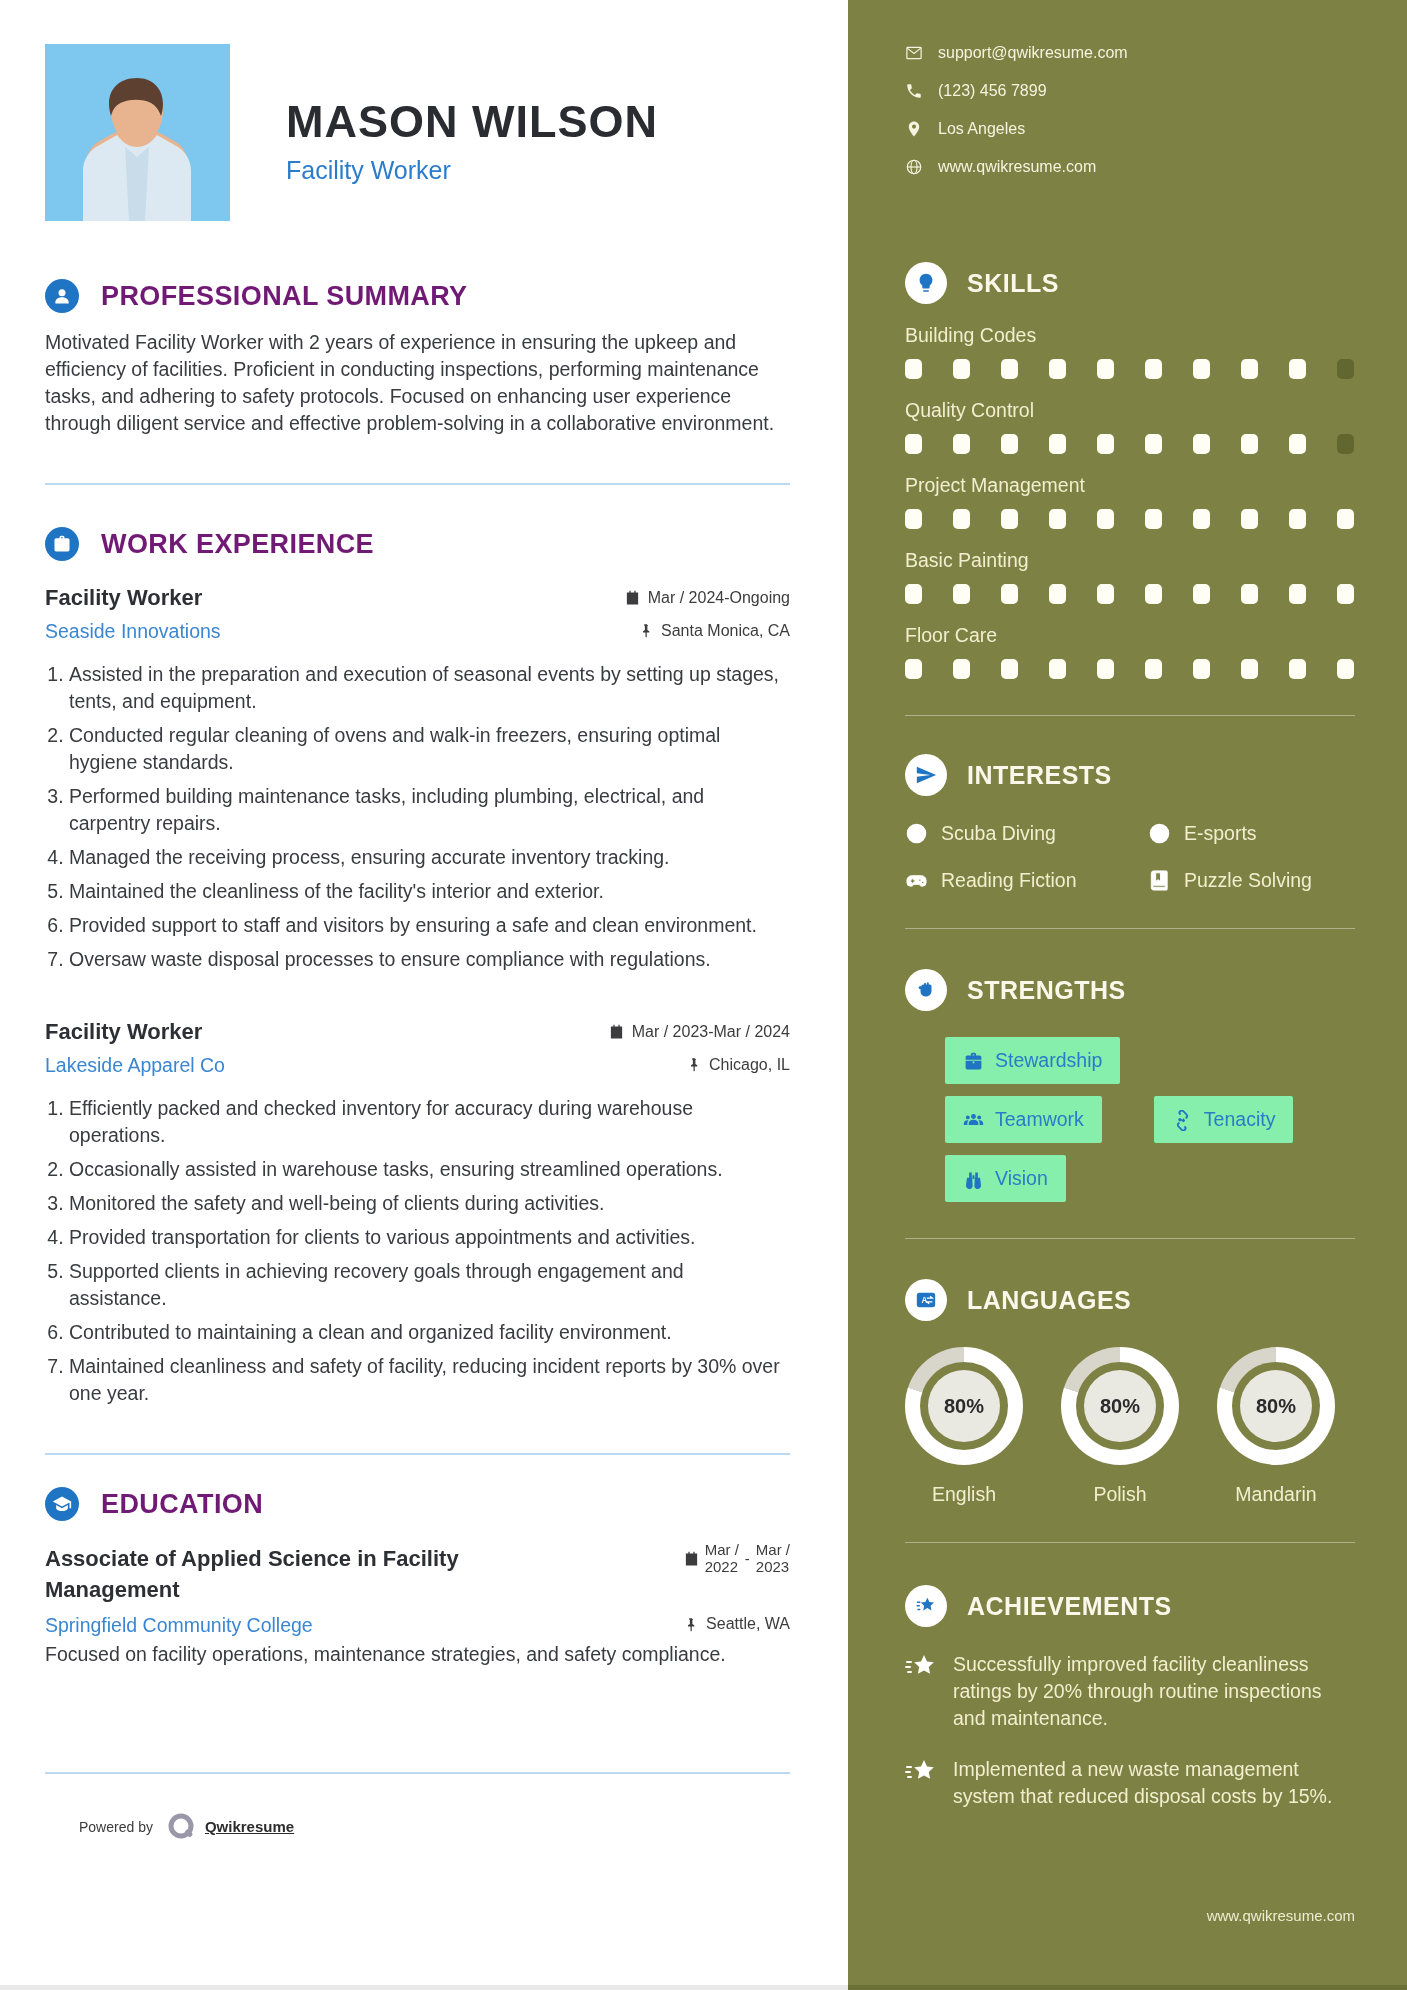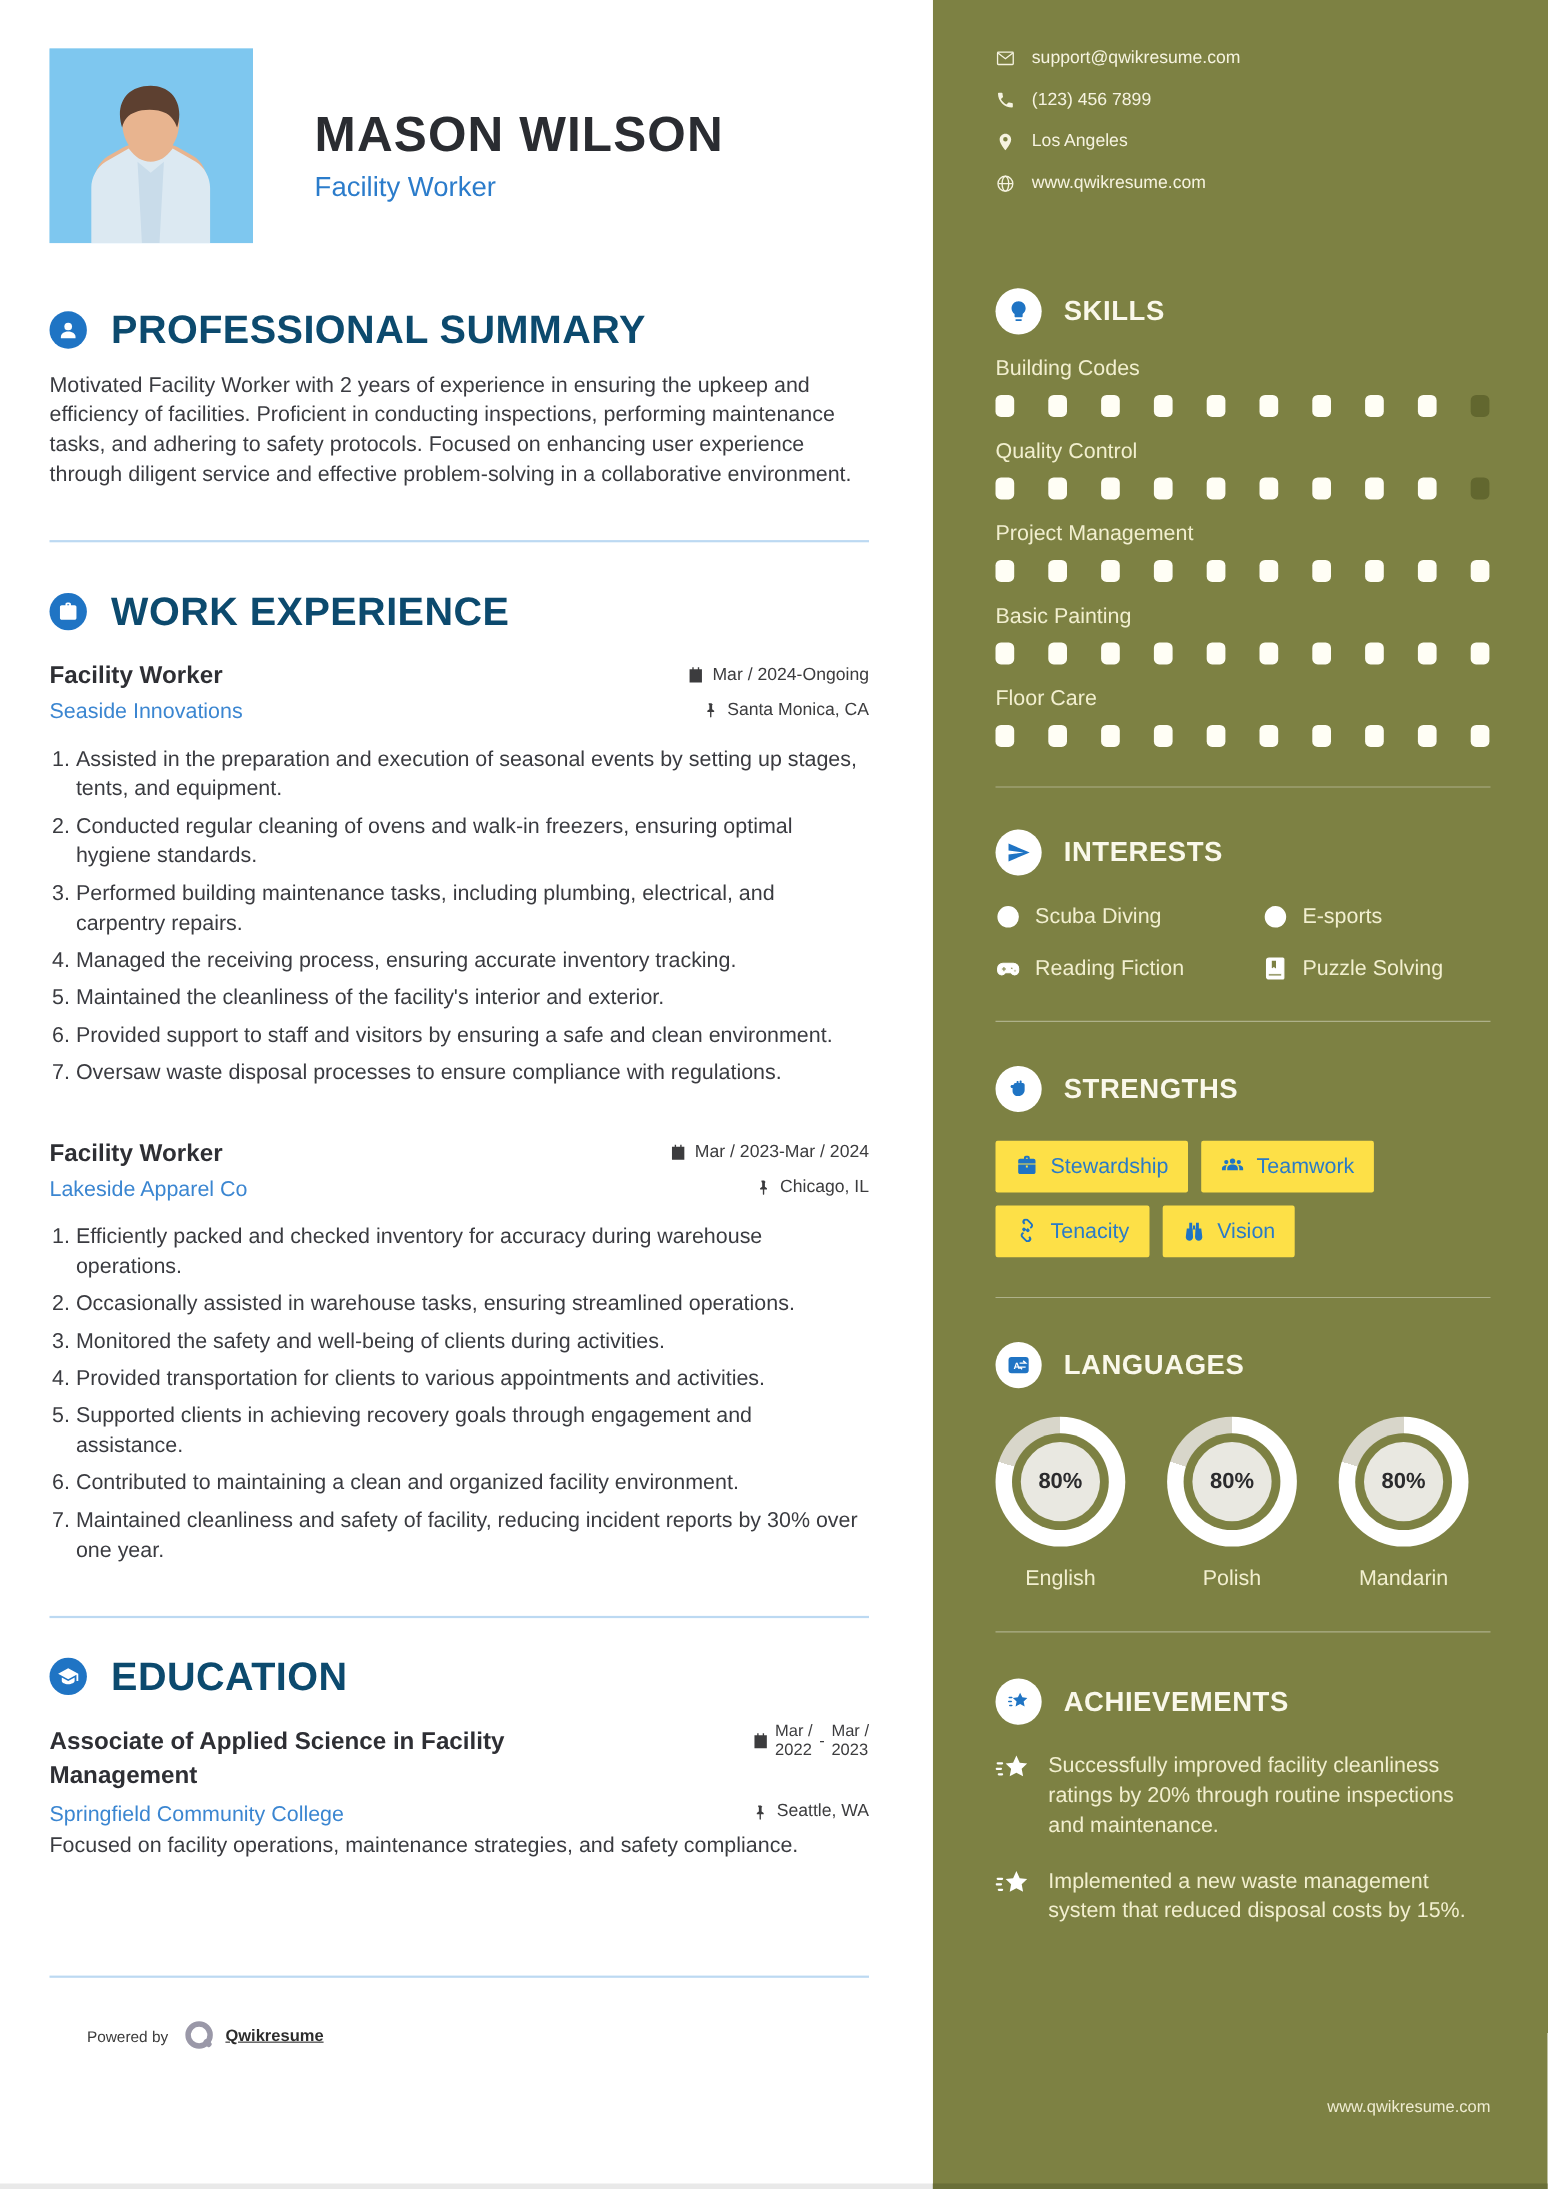--- a/index.html
+++ b/index.html
@@ -11,21 +11,21 @@
   .col-left { width:848px; background:#ffffff; padding:0 58px 0 45px; position:relative; }
   .hdr { display:flex; margin-top:44px; }
   .photo { width:185px; height:177px; background:#7ec7ef; flex:0 0 auto; overflow:hidden; }
   .name-block { margin-left:56px; margin-top:52px; }
   .name { font-size:45px; font-weight:800; letter-spacing:1px; color:#2a2c31; }
   .job-title-hdr { font-size:25px; color:#2b7ccb; margin-top:8px; font-weight:500; }
 
   .sec-head { display:flex; align-items:center; gap:22px; }
   .icon-circle { width:34px; height:34px; border-radius:50%; background:#1f74c4; display:flex; align-items:center; justify-content:center; flex:0 0 auto; }
   .icon-circle svg { width:20px; height:20px; fill:#ffffff; }
-  .sec-title { font-size:36px; font-weight:800; color:#0c4a6e; letter-spacing:0.4px; }
+  .sec-title { font-size:27px; font-weight:800; color:#701a75; letter-spacing:0.4px; }
 
   .summary-sec { margin-top:58px; }
   .summary-text { margin-top:16px; font-size:19.5px; line-height:27px; color:#3a3b40; width:755px; }
 
   .divider { border:none; border-top:2px solid #bcd9f2; margin:46px 0 0 0; width:745px; }
 
   .work-sec { margin-top:42px; }
   .job { margin-top:24px; }
   .job2 { margin-top:46px; }
   .job-row { display:flex; justify-content:space-between; align-items:baseline; width:745px; }
@@ -72,21 +72,21 @@
   .rdivider { border:none; border-top:1px solid rgba(255,255,255,0.38); margin:36px 0 0 0; }
 
   .interests-sec { margin-top:38px; }
   .interest-grid { display:grid; grid-template-columns:243px auto; row-gap:24px; margin-top:26px; }
   .interest-item { display:flex; align-items:center; gap:13px; }
   .interest-item svg { width:23px; height:23px; fill:#ffffff; stroke:#ffffff; }
   .interest-label { font-size:19.5px; color:#f2efcf; }
 
   .strengths-sec { margin-top:40px; }
   .strength-wrap { display:flex; flex-wrap:wrap; gap:12px; margin-top:26px; width:420px; }
-  .strength-btn { background:#fde047; display:inline-flex; align-items:flex-start; gap:11px; padding:12px 18px; border-radius:2px; }
+  .strength-btn { background:#86efac; display:inline-flex; align-items:flex-end; gap:11px; padding:12px 18px; border-radius:2px;margin-left:40px; }
   .strength-btn svg { width:21px; height:21px; fill:#1f74c4; }
   .strength-label { font-size:19.5px; color:#2a7bc8; font-weight:500; }
 
   .langs-sec { margin-top:40px; }
   .lang-row { display:flex; gap:38px; margin-top:26px; }
   .lang-item { width:118px; display:flex; flex-direction:column; align-items:center; }
   .ring { width:118px; height:118px; border-radius:50%; background:conic-gradient(#ffffff 0 calc(var(--p)*1%), #d8d6ca 0); display:flex; align-items:center; justify-content:center; }
   .ring-gap { width:88px; height:88px; border-radius:50%; background:#7d8143; display:flex; align-items:center; justify-content:center; }
   .ring-disc { width:72px; height:72px; border-radius:50%; background:#e9e8e1; display:flex; align-items:center; justify-content:center; }
   .ring-pct { font-size:20px; font-weight:700; color:#2b2b2d; }

